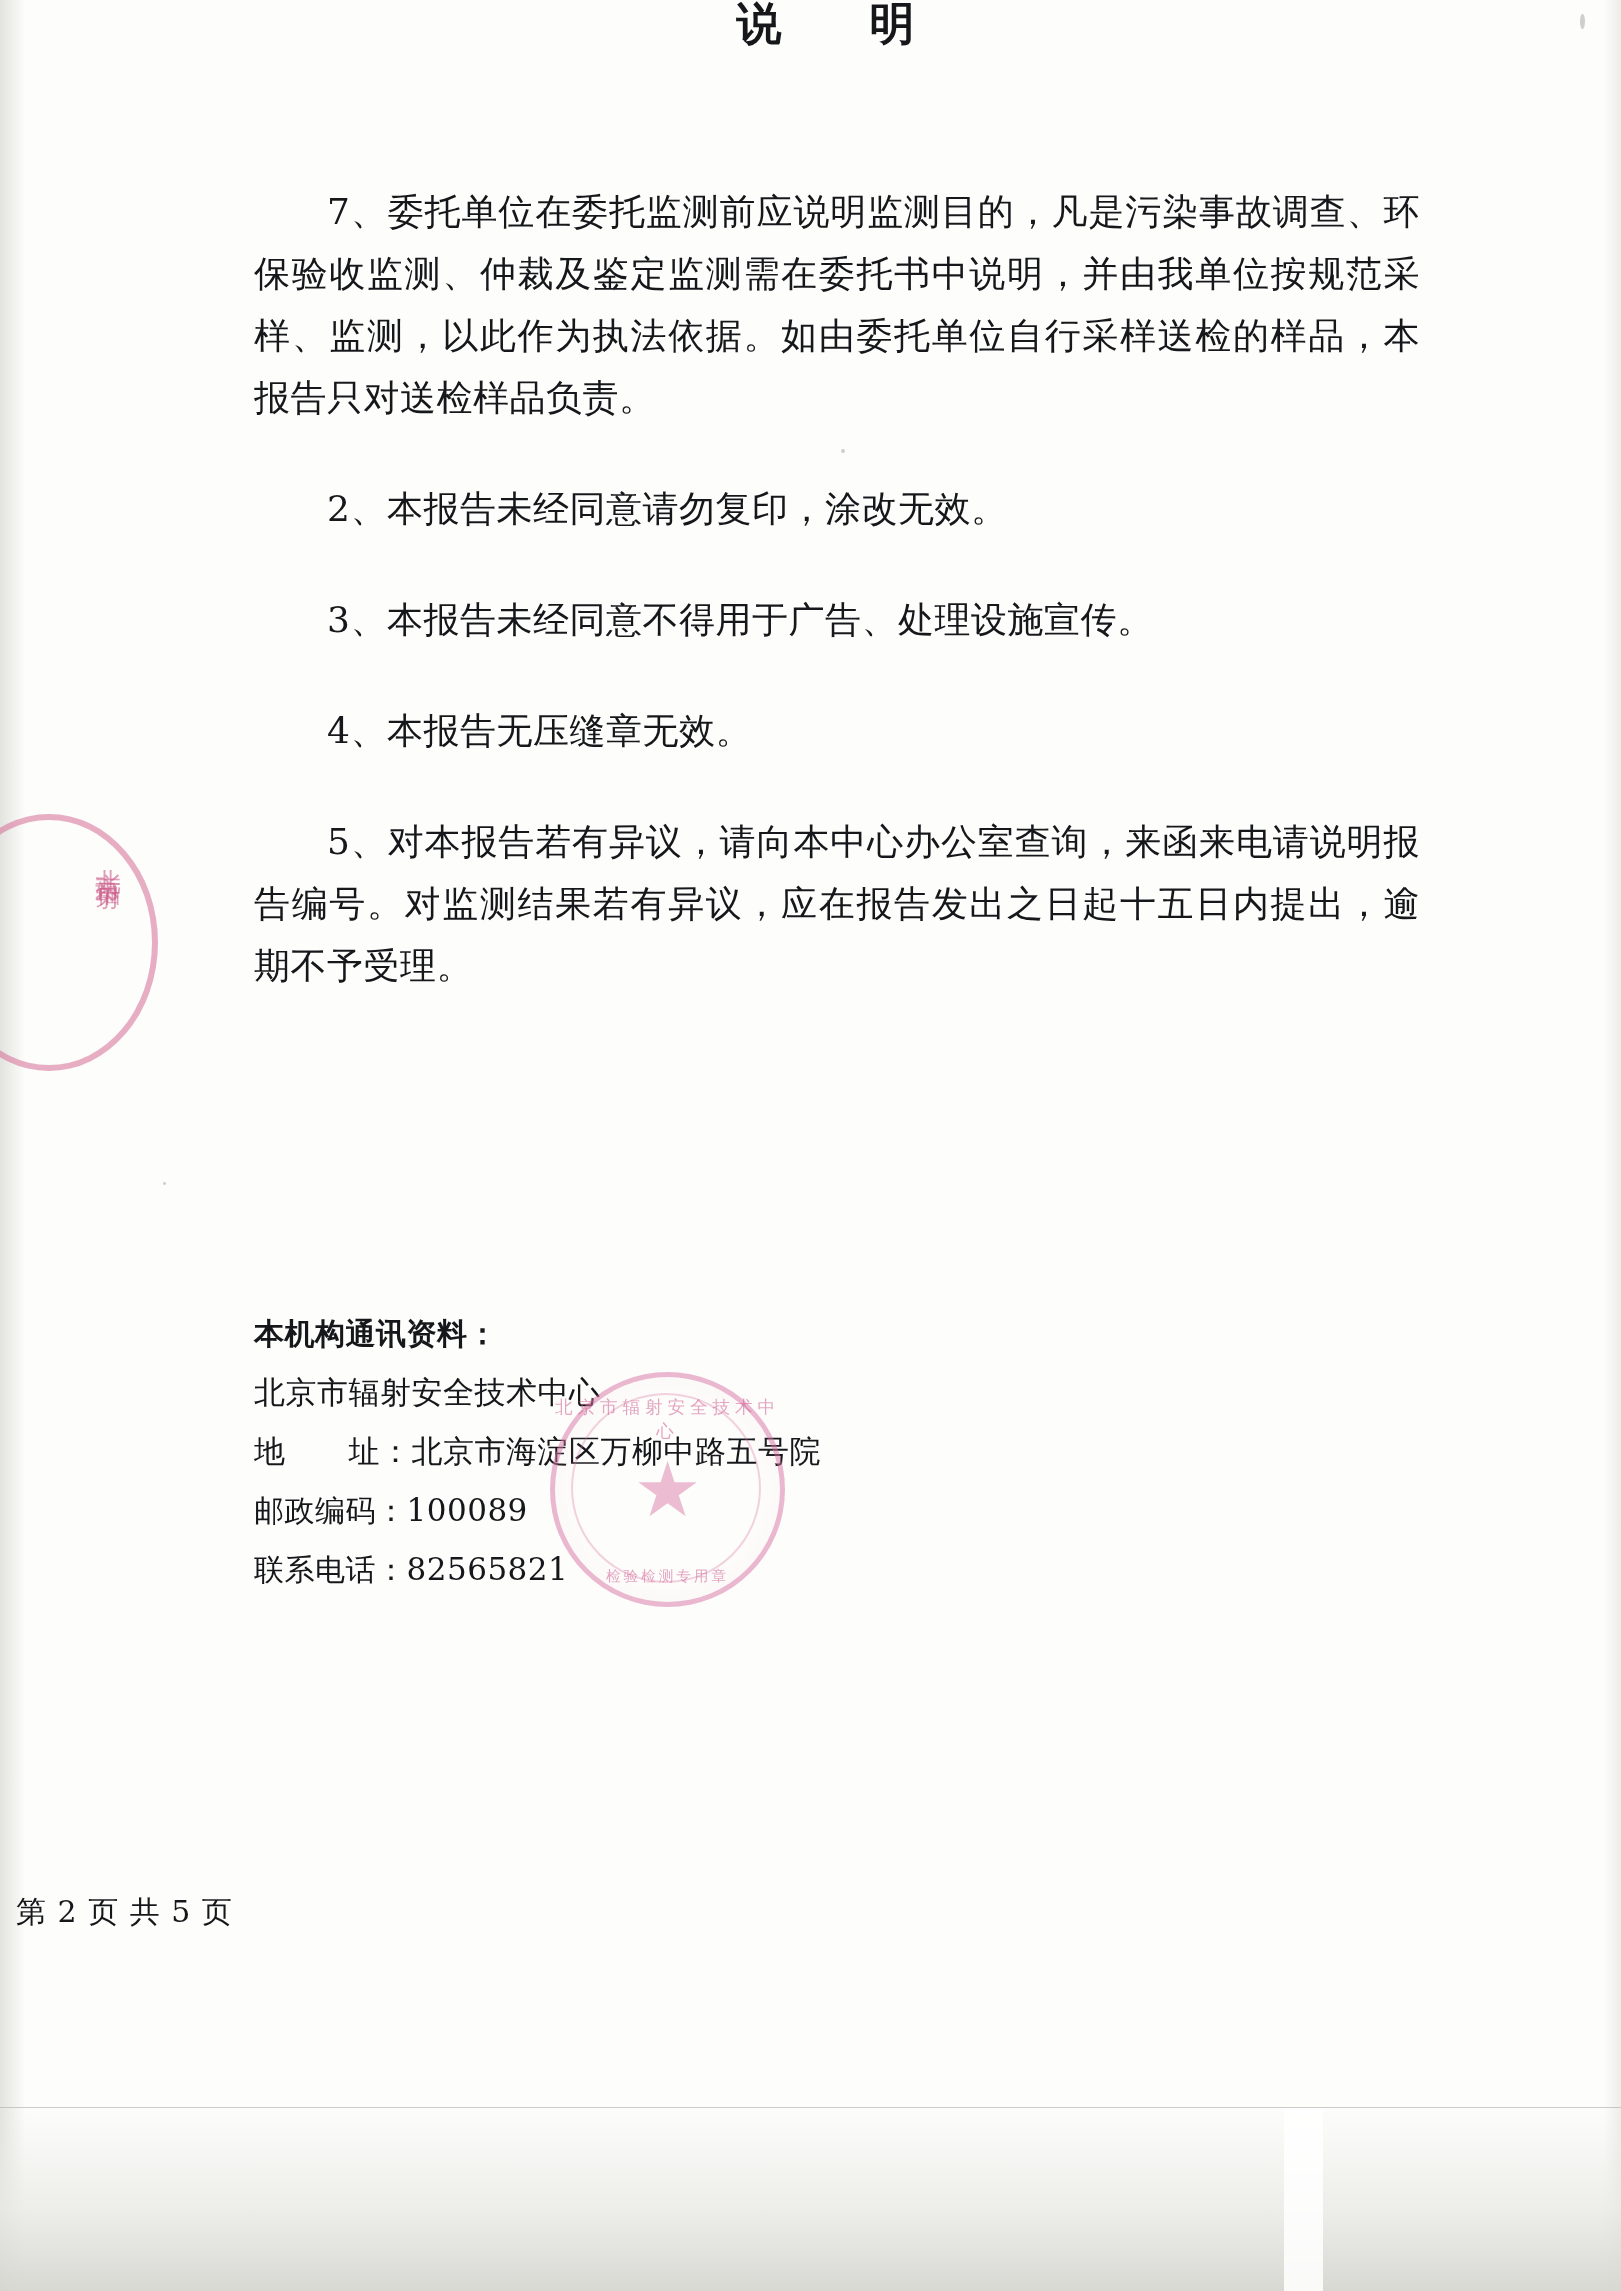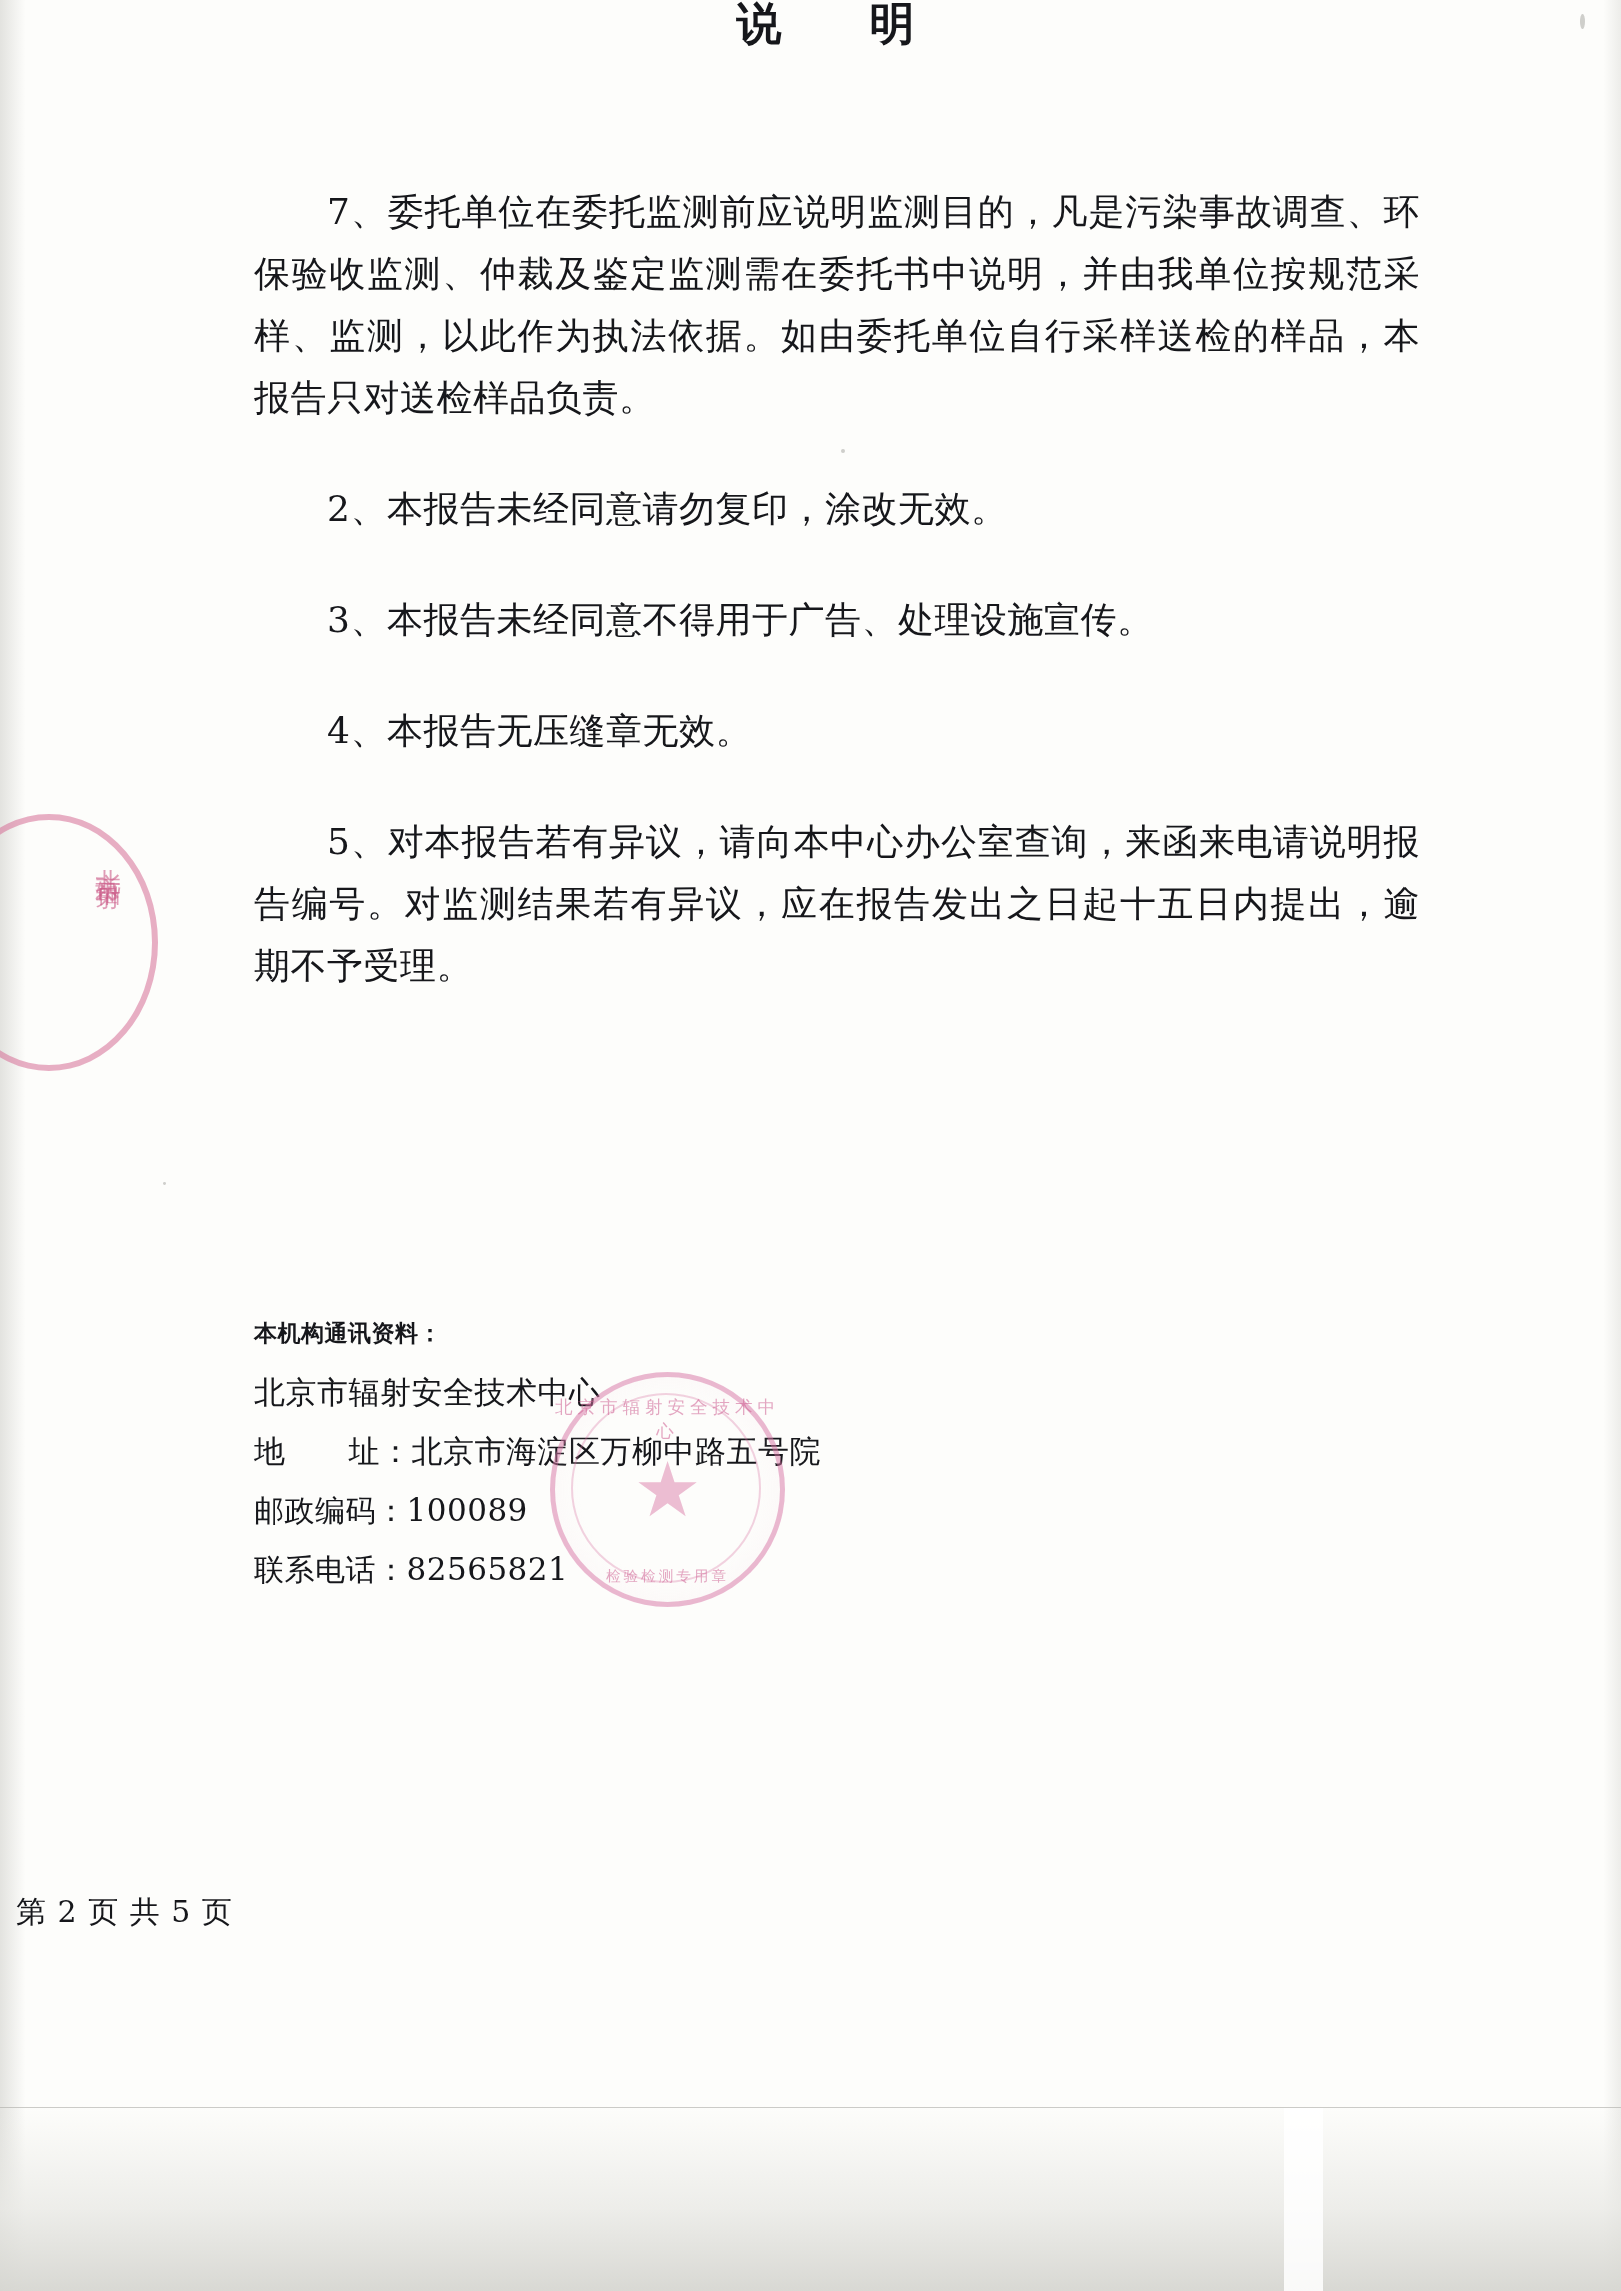--- a/index.html
+++ b/index.html
@@ -92,21 +92,21 @@
     left: 238px;
     top: 1304px;
     width: 882px;
     font-size: 31px;
     line-height: 59px;
     letter-spacing: 0.5px;
   }
   .contact .heading {
     font-weight: 700;
     font-family: "DejaVu Sans", "Liberation Sans", sans-serif;
-    font-size: 23px;
+    font-size: 30px;
   }
   .contact .line {
     white-space: pre;
   }
   .contact .bold-label {
     font-weight: 400;
     font-family: "DejaVu Sans", "Liberation Sans", sans-serif;
     font-size: 30px;
   }
 

